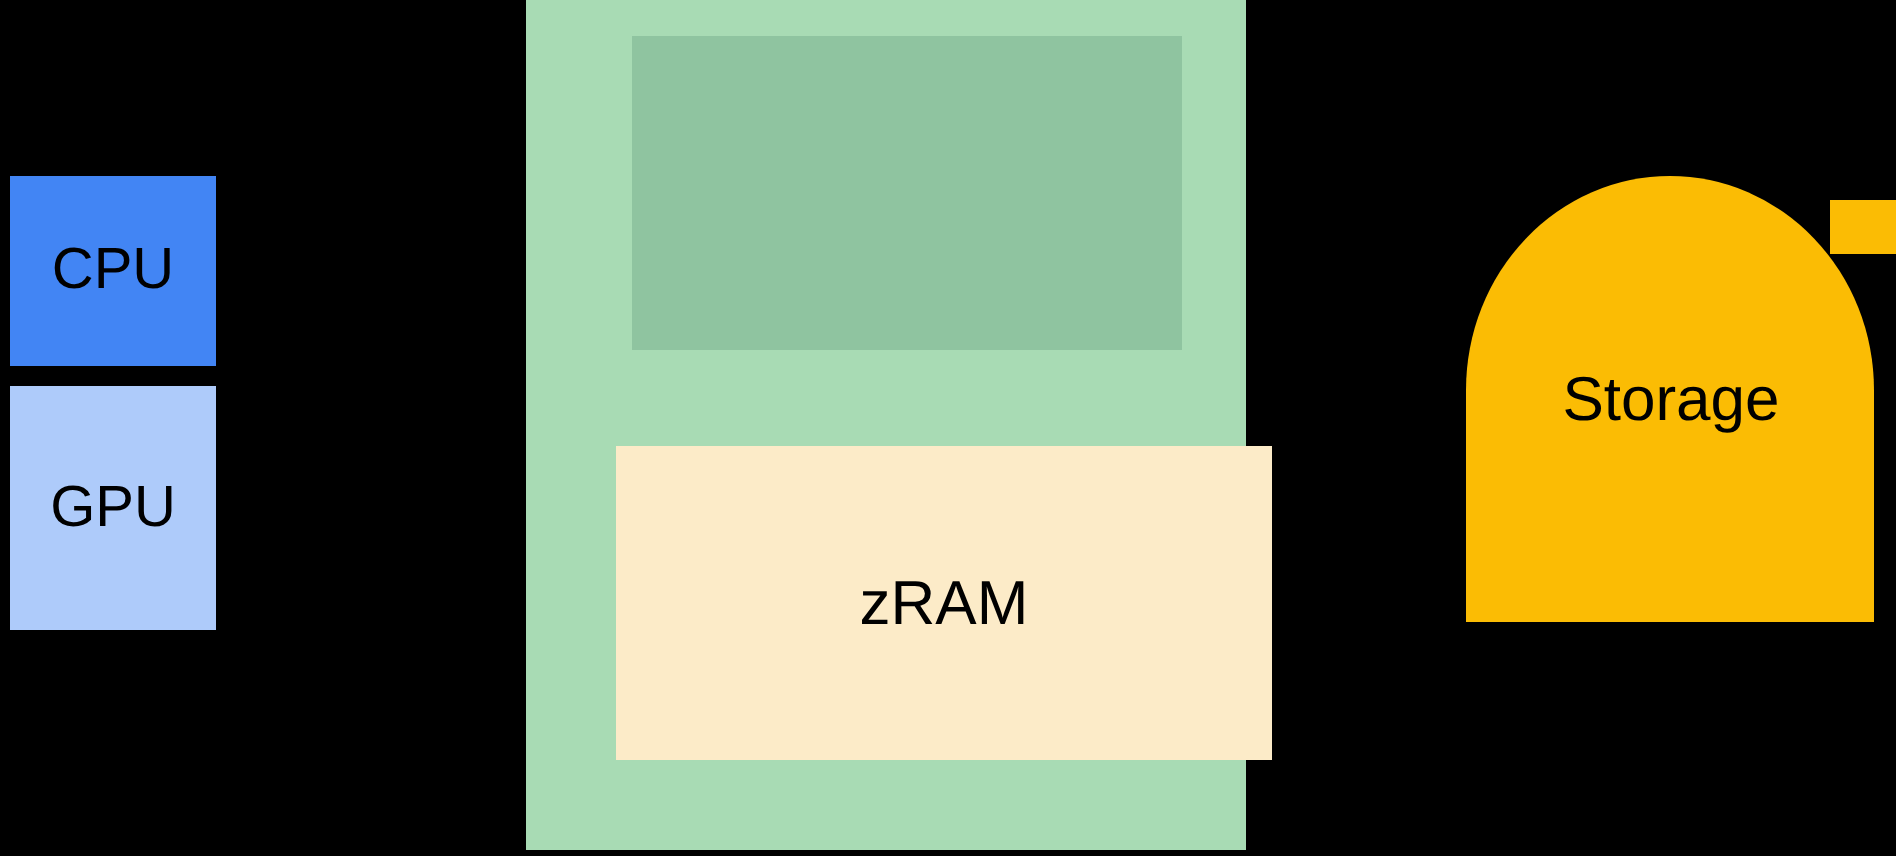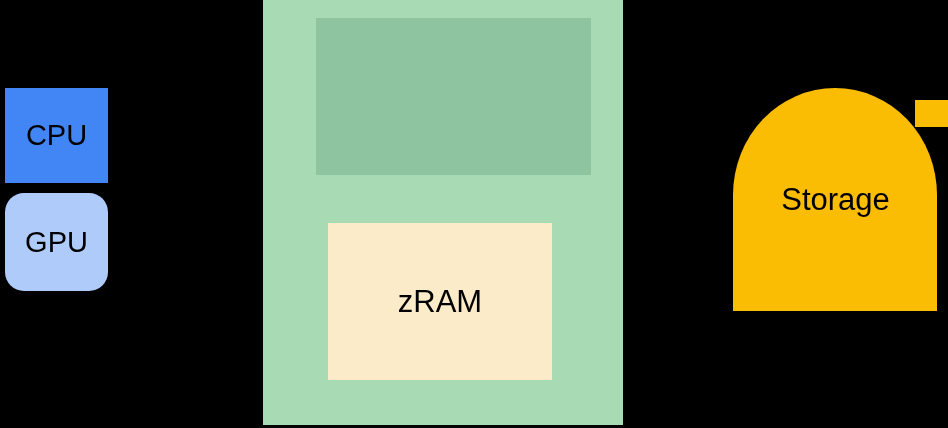--- a/index.html
+++ b/index.html
@@ -41,23 +41,22 @@
     background: #4285F4;
     align-items: center;
   }
   #cpu-block .block-label { font-size: 29px; }
 
   
   #gpu-block {
     left: 5px;
     top: 193px;
     width: 103px;
-    height: 98px;
+    height: 122px;
     background: #AECBFA;
-    border-radius: 19px;
   }
   #gpu-block .block-label { font-size: 29px; }
 
   
   #ram-block {
     left: 263px;
     top: 0px;
     width: 360px;
     height: 425px;
     background: #A8DBB4;
@@ -78,27 +77,26 @@
     left: 53px;
     top: 18px;
     width: 275px;
     height: 157px;
     background: #8FC4A0;
   }
   #zram-block {
     position: absolute;
     left: 45px;
     top: 223px;
-    width: 224px;
+    width: 328px;
     height: 157px;
     background: #FCEBC8;
     display: flex;
     align-items: center;
     justify-content: center;
-    margin-left: 20px;
   }
   #zram-block .block-label { font-size: 31px; }
 
   
   #storage-group {
     position: absolute;
     left: 733px;
     top: 80px;
     width: 215px;
     height: 231px;

